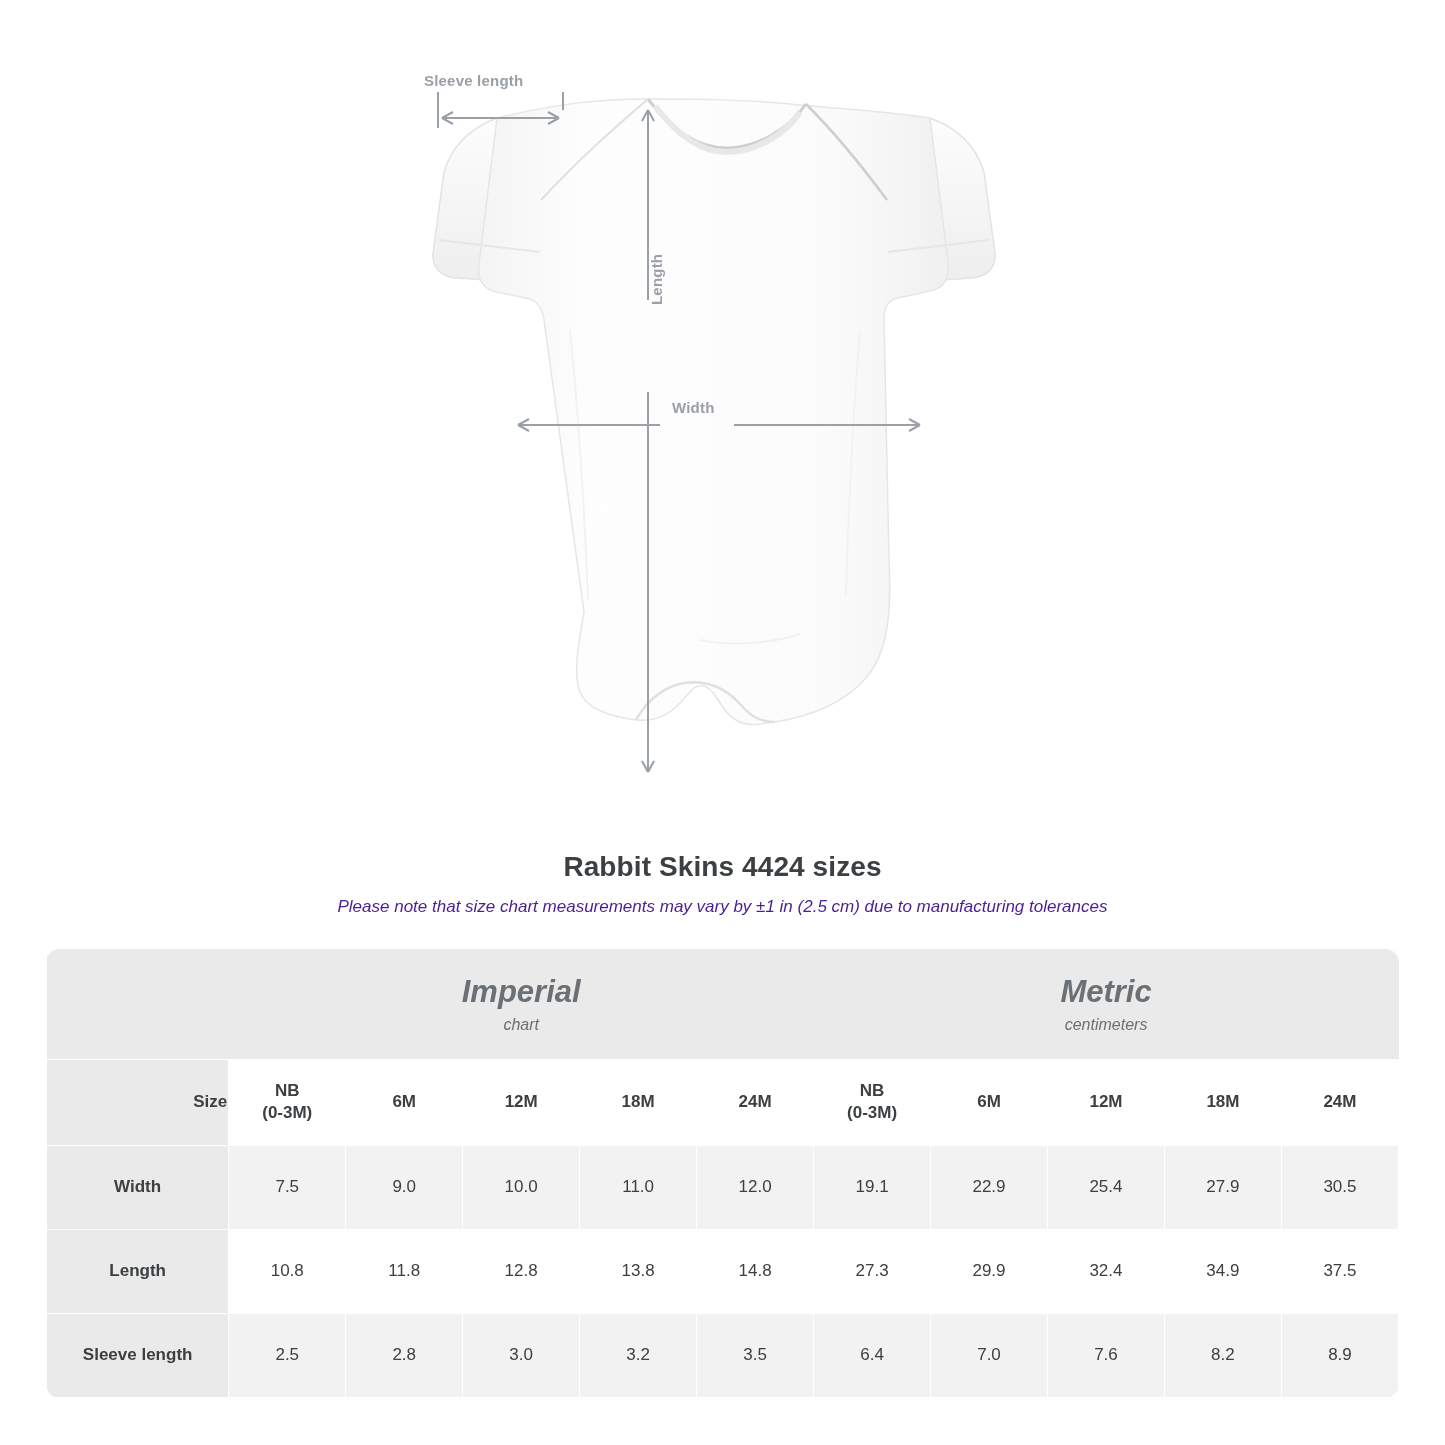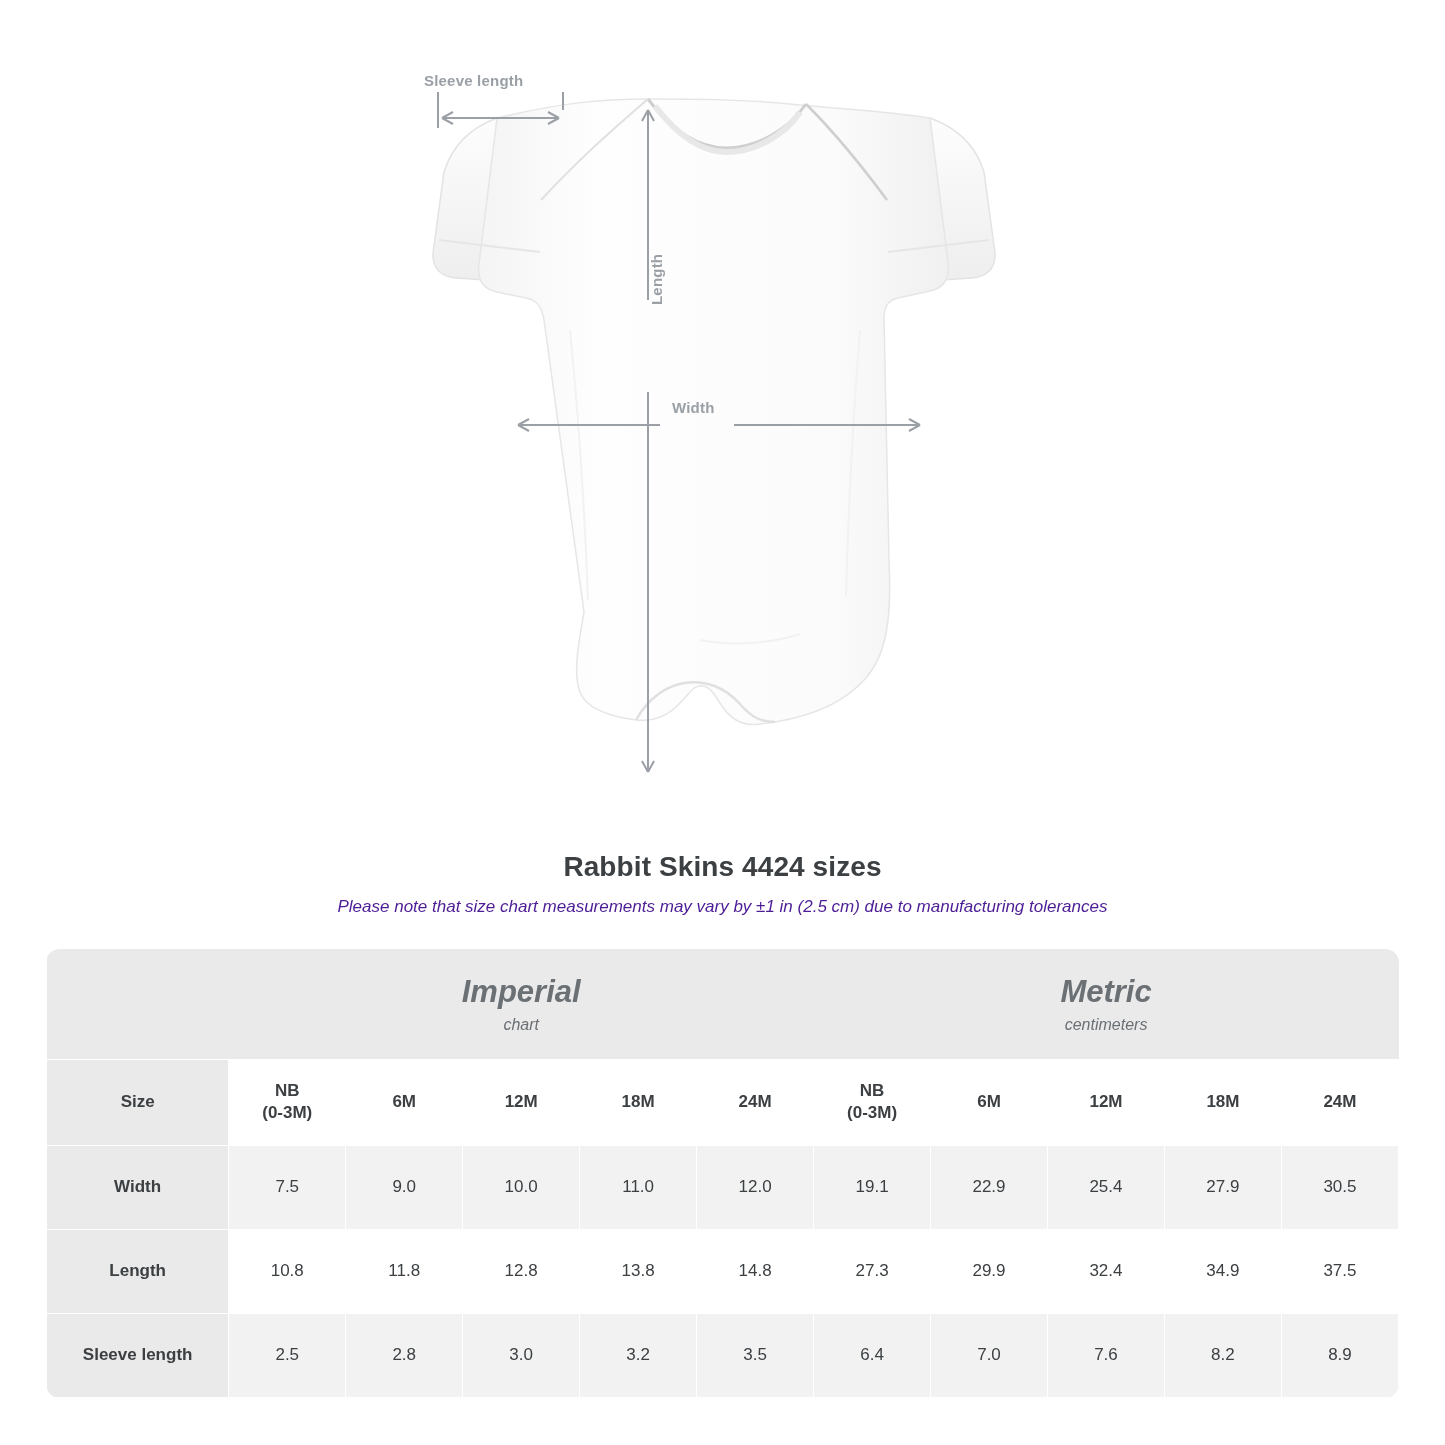--- a/index.html
+++ b/index.html
@@ -105,21 +105,21 @@
     margin-top: 4px;
   }
 
   tr.head-row td {
     background: #ffffff;
     height: 86px;
     font-weight: bold;
     font-size: 17px;
     color: #3c4043;
   }
-  tr.head-row td.rowhead { background: #eaeaea; }
+  tr.head-row td.rowhead { background: #eaeaea; text-align: right; }
   .sz-main { display: block; line-height: 1.3; }
   .sz-sub  { display: block; line-height: 1.3; }
 
   tr.data-row td { height: 84px; }
   tr.data-row td.rowhead {
     background: #eaeaea;
     font-weight: bold;
   }
   tr.data-row td.val { background: #ffffff; }
   tr.data-row.alt td.val { background: #f2f2f2; }

